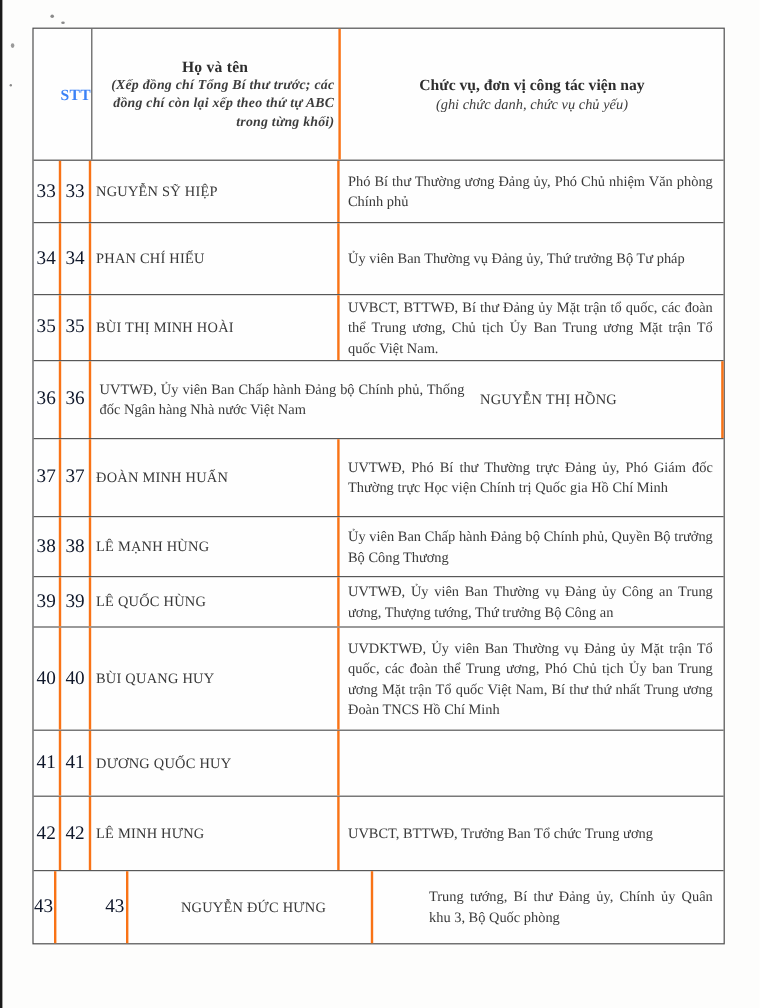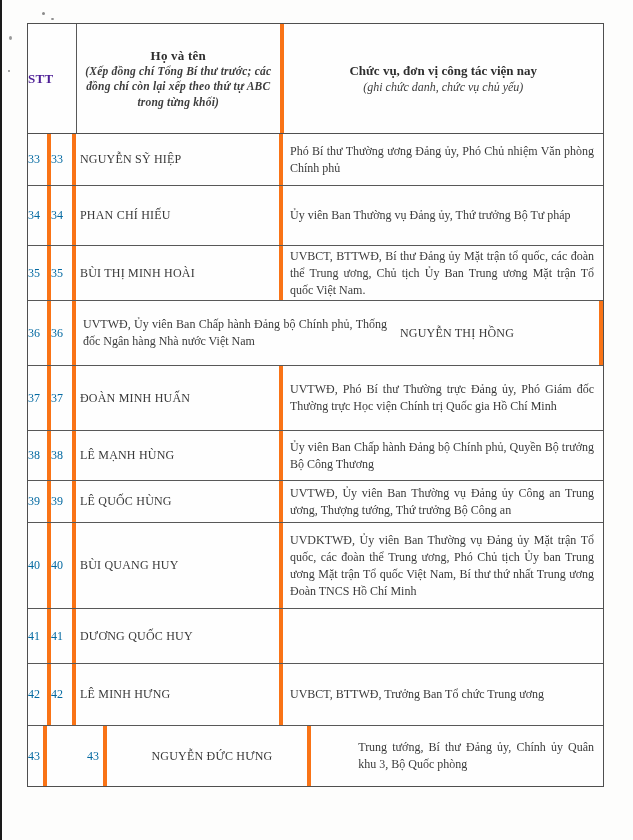--- a/index.html
+++ b/index.html
@@ -17,42 +17,42 @@
   .sp4{left:8px;top:70px;width:2px;height:2px;}
 
   .doc-table{
     position:absolute;left:27px;top:23px;width:577px;
     border:1px solid #4f4f4f;box-sizing:border-box;
     background:#fefefe;
   }
   .row{display:flex;border-bottom:1px solid #585858;box-sizing:border-box;}
   .row:last-child{border-bottom:none;gap:40px;}
   .cell{
-    box-sizing:border-box;border-right:4px solid #f97316;
+    box-sizing:border-box;border-right:2px solid #f97316;
     display:flex;align-items:center;justify-content:center;
     overflow:hidden;
   }
   .cell .t{width:100%;}
   .c-no{width:23px;}
   .c-no2{width:25px;}
   .c-name{width:207px;}
   .c-pos{width:320px;border-right:none;}
-  .c-no .t,.c-no2 .t{font-size:12px;color:#0369a1;}
+  .c-no .t,.c-no2 .t{text-align:center;font-size:16px;color:#0f172a;}
   .c-name .t{text-align:left;padding:2px 2px 2px 4px;font-size:12px;letter-spacing:.2px;color:#383838;}
   .c-pos .t{text-align:justify;padding:4px 9px 4px 7px;font-size:12px;line-height:17px;color:#3a3a3a;}
 
   
   .hdr{height:110px;border-bottom:1px solid #4f4f4f;}
   .hdr .c-stt{width:49px;box-sizing:border-box;border-right:1px solid #585858;
     display:flex;align-items:center;justify-content:center;}
-  .hdr .c-stt .t{text-align:left;font-weight:bold;font-size:13px;letter-spacing:.3px;color:#4c1d95;}
+  .hdr .c-stt .t{text-align:right;font-weight:bold;font-size:13px;letter-spacing:.3px;color:#3b82f6;}
   .hdr .c-name .t{text-align:center;padding:2px 3px;}
   .hdr .c-pos .t{text-align:center;padding:2px 10px;}
   .h-title{font-weight:bold;font-size:13px;color:#2e2e2e;line-height:17px;}
-  .h-note{font-style:italic;font-size:11.5px;line-height:15.5px;color:#3d3d3d;}
+  .h-note{font-style:italic;font-size:11.5px;line-height:15.5px;color:#3d3d3d;text-align:right;}
   .h-note.bold{font-weight:600;}
   .h-note2{font-style:italic;font-size:12px;line-height:16px;color:#3d3d3d;}
 </style>
 </head>
 <body>
 
 <div class="scan-edge"></div>
 <div class="speck sp1"></div>
 <div class="speck sp2"></div>
 <div class="speck sp3"></div>

